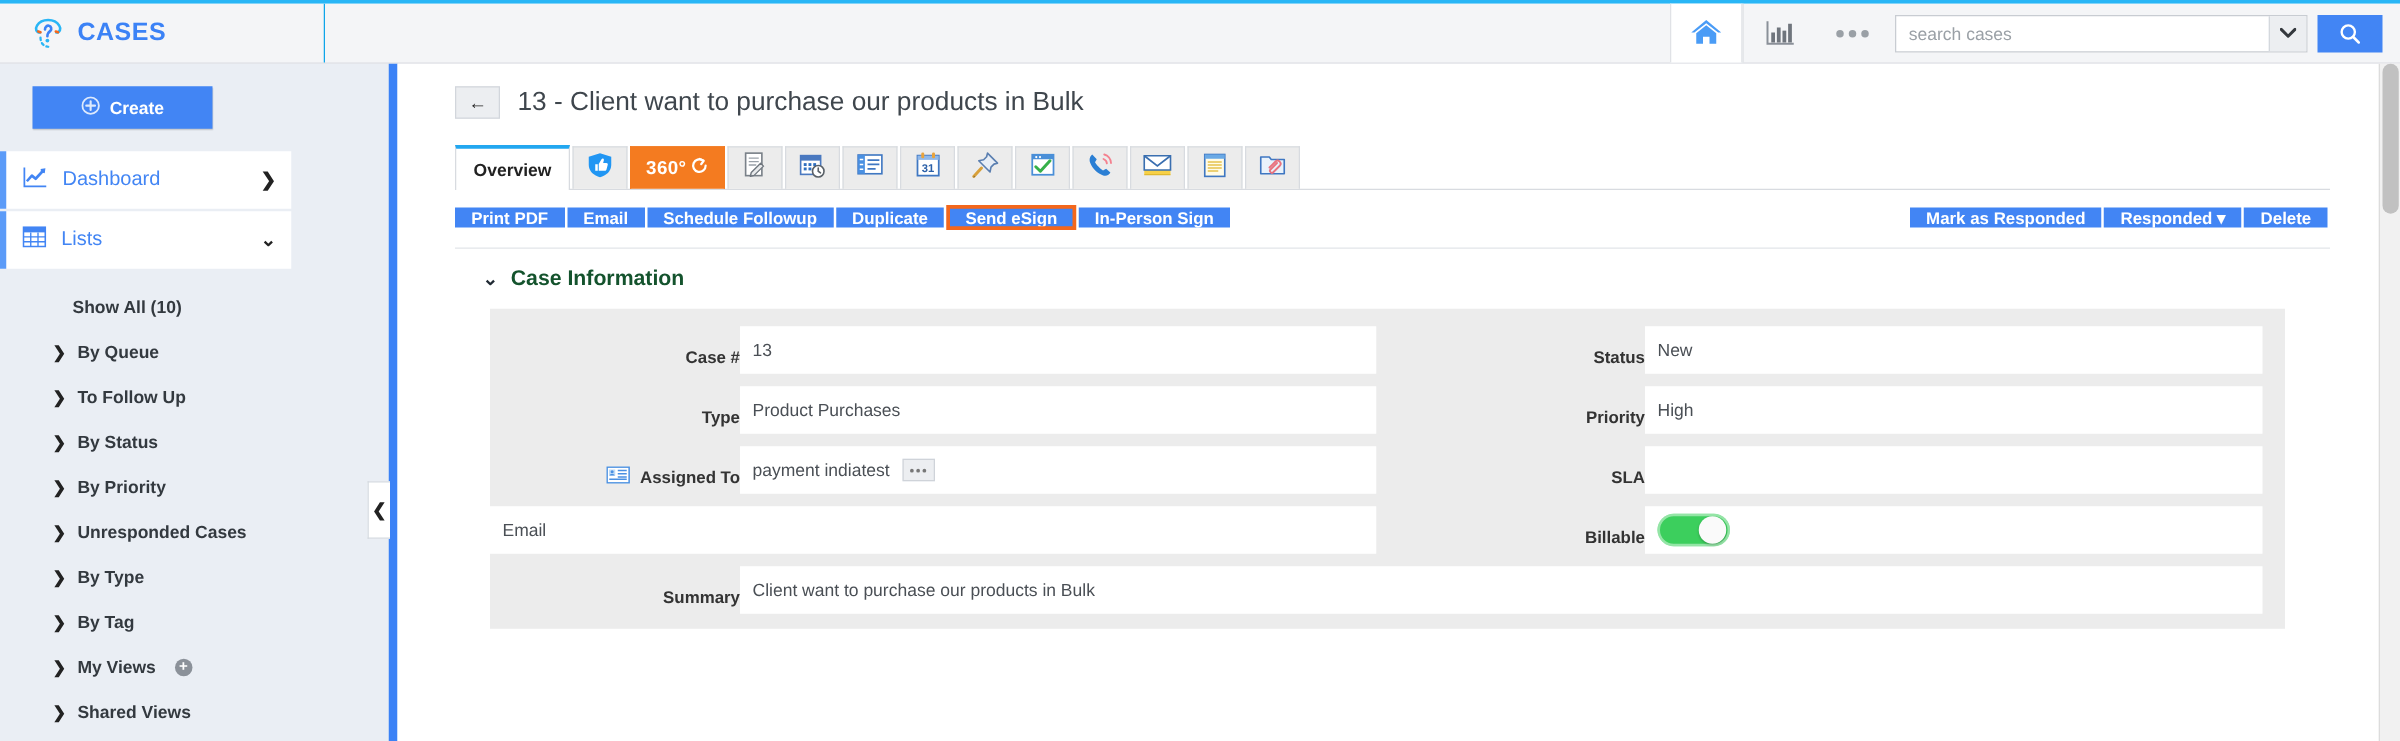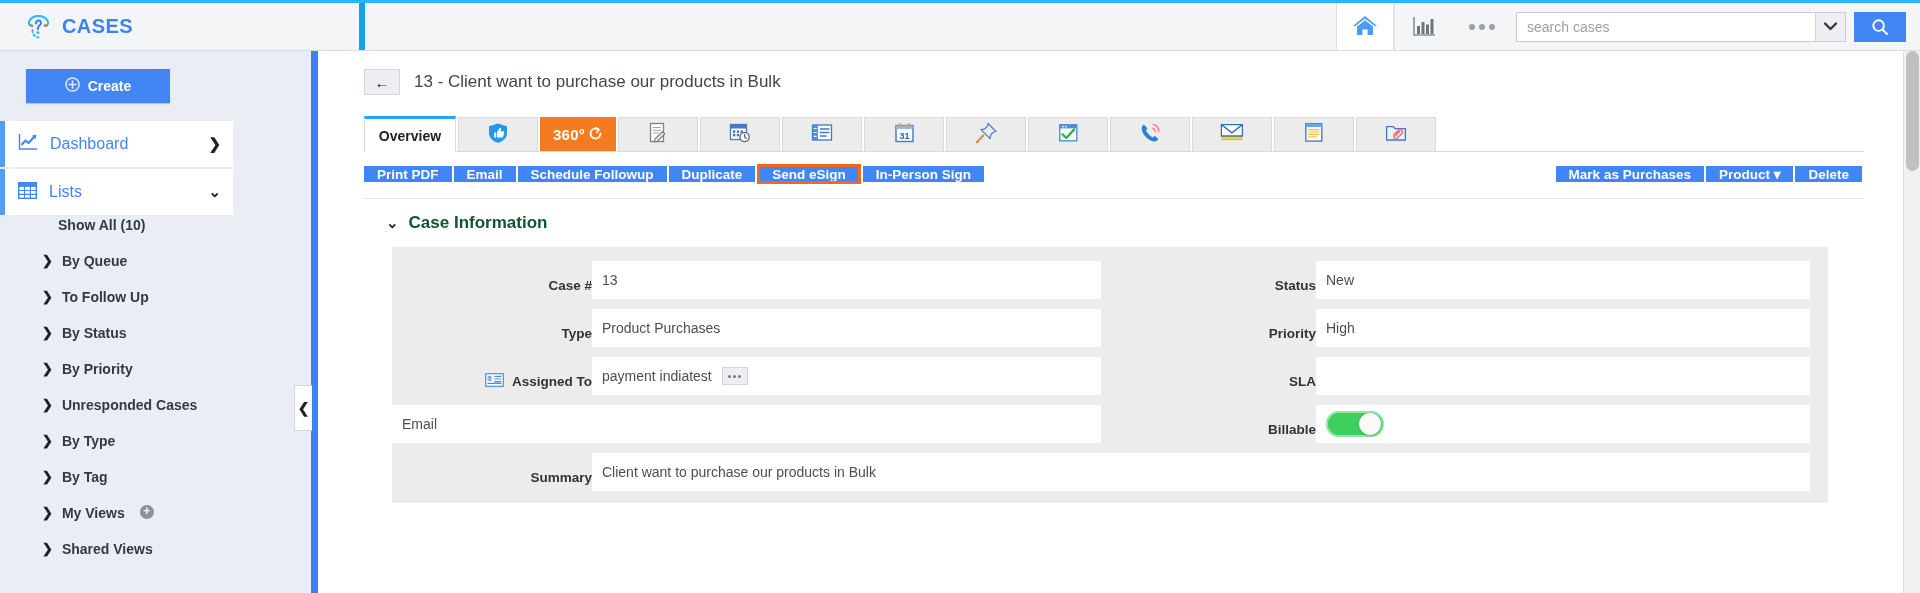--- a/index.html
+++ b/index.html
@@ -17,25 +17,25 @@
 
   
   .header {
     height: 48px;
     background: #f4f5f7;
     border-bottom: 1px solid #d9dce1;
     display: flex; align-items: stretch;
     position: relative;
   }
   .brand {
-    width: 365px;
+    width: 260px;
     display: flex; align-items: center;
     padding-left: 26px;
     gap: 10px;
-    border-right: 6px solid #0ea5e9;
+    border-right: 1px solid #0ea5e9;
   }
   .brand-logo { width: 26px; height: 28px; display:block; }
   .brand-text {
     font-size: 20px; font-weight: bold; color: #3b82f6;
     letter-spacing: 0.4px;
   }
   .header-spacer { flex: 1 1 auto; }
 
   .hdr-icon-btn {
     width: 58px;
@@ -104,21 +104,21 @@
     border-left: 5px solid #5b9bf8;
     margin-right: 78px;
     margin-bottom: 2px;
     padding-left: 13px;
     gap: 12px; cursor:pointer;
   }
   .nav-main .label { color:#4285f4; font-size:16px; flex:1 1 auto; }
   .nav-main .chev { color:#222; font-weight:bold; font-size:15px; padding-right:12px; }
 
   .sub-item {
-    height: 36px; display:flex; align-items:flex-start;
+    height: 36px; display:flex; align-items:flex-end;
     padding-left: 42px; gap: 9px;
     font-size: 14px; color: #33393f; font-weight: bold;
     cursor: pointer;
   }
   .sub-item .chev { font-size: 13px; color:#222; }
   .sub-item.no-chev { padding-left: 58px; }
   .plus-circle {
     width: 14px; height: 14px; border-radius: 50%;
     background:#8b9199; color:#fff; font-size:12px; line-height:13px;
     text-align:center; margin-left: 6px; font-weight:bold;
@@ -139,26 +139,26 @@
     padding: 0 0 0 0; position: relative; overflow: hidden;
   }
   .main-inner { padding: 18px 56px 0 46px; }
 
   .title-row { display:flex; align-items:center; gap: 14px; margin-bottom: 20px; }
   .back-btn {
     width: 36px; height: 26px; background:#eceef1; border:1px solid #d2d6dc;
     display:flex;align-items:center;justify-content:center;
     cursor:pointer; font-size: 15px; color:#222;
   }
-  .page-title { font-size: 17px; color:#3f464d; }
+  .page-title { font-size: 21px; color:#3f464d; }
 
   
   .tabs { display:flex; align-items:flex-end; border-bottom:1px solid #d8dbe0; }
   .tab {
-    width: 80px; height: 34px;
+    width: 44px; height: 34px;
     background:#ececec; border:1px solid #d8dbe0; border-bottom:none;
     margin-right: 2px;
     display:flex;align-items:center;justify-content:center;
     cursor:pointer;
   }
   .tab.active {
     background:#fff; width: 92px; height: 36px;
     border-top: 3px solid #22a7f0;
     font-size: 14px; font-weight: bold; color:#222;
     position: relative; top: 1px;
@@ -549,22 +549,22 @@
 
         <div class="action-row">
           <button class="abtn">Print PDF</button>
           <button class="abtn">Email</button>
           <button class="abtn">Schedule Followup</button>
           <button class="abtn">Duplicate</button>
           <button class="abtn highlight">Send eSign</button>
           <button class="abtn">In-Person Sign</button>
 
           <div class="action-right">
-            <button class="abtn">Mark as Purchases</button>
-            <button class="abtn">Product ▾</button>
+            <button class="abtn">Mark as Responded</button>
+            <button class="abtn">Responded ▾</button>
             <button class="abtn">Delete</button>
           </div>
         </div>
 
 
         <div class="section-head">
           <span class="chev">⌄</span>
           <span class="title">Case Information</span>
         </div>
 

